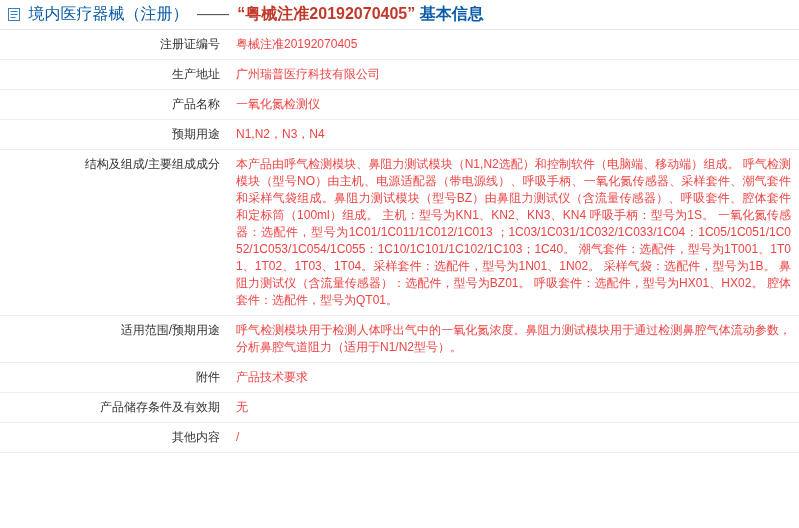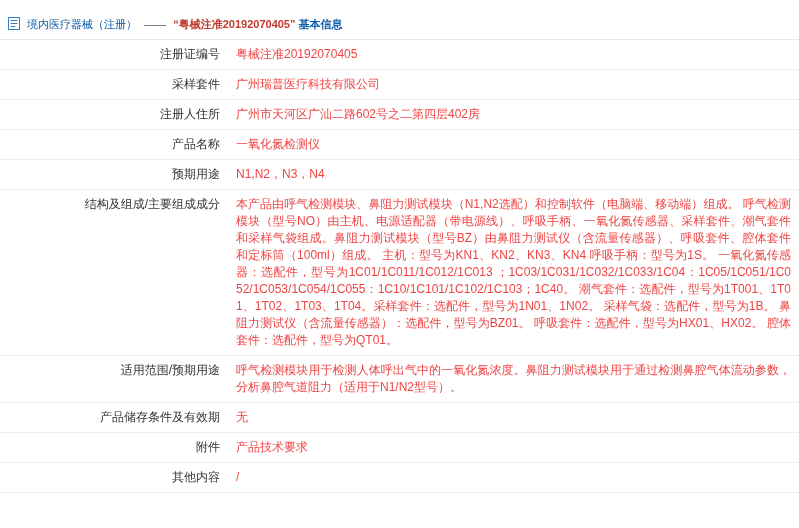--- a/index.html
+++ b/index.html
@@ -13,22 +13,22 @@
     font-family: "Liberation Sans", sans-serif;
     font-size: 12px;
     color: #333333;
     overflow: hidden;
   }
   .page {
     width: 799px;
     position: relative;
   }
   .breadcrumb {
-    padding: 16px 8px 5px 8px;
-    font-size: 11px;
+    padding: 6px 8px 5px 8px;
+    font-size: 16px;
     color: #333;
     white-space: nowrap;
     border-bottom: 1px solid #e8e8e8;
     line-height: 16px;
   }
   .breadcrumb .doc-icon {
     display: inline-block;
     vertical-align: -2px;
     margin-right: 4px;
   }
@@ -95,50 +95,46 @@
     <span class="crumb-current">基本信息</span>
   </div>
 
   <table class="info">
     <tbody>
       <tr class="row">
         <td class="label">注册证编号</td>
         <td class="value">粤械注准20192070405</td>
       </tr>
       <tr class="row">
-        <td class="label">采样套件</td>
+        <td class="label">生产地址</td>
         <td class="value">广州瑞普医疗科技有限公司</td>
-      </tr>
-      <tr class="row">
-        <td class="label">注册人住所</td>
-        <td class="value">广州市天河区广汕二路602号之二第四层402房</td>
       </tr>
       <tr class="row">
         <td class="label">产品名称</td>
         <td class="value">一氧化氮检测仪</td>
       </tr>
       <tr class="row">
         <td class="label">预期用途</td>
         <td class="value">N1,N2，N3，N4</td>
       </tr>
       <tr class="row">
         <td class="label">结构及组成/主要组成成分</td>
         <td class="value">本产品由呼气检测模块、鼻阻力测试模块（N1,N2选配）和控制软件（电脑端、移动端）组成。 呼气检测模块（型号NO）由主机、电源适配器（带电源线）、呼吸手柄、一氧化氮传感器、采样套件、潮气套件和采样气袋组成。鼻阻力测试模块（型号BZ）由鼻阻力测试仪（含流量传感器）、呼吸套件、腔体套件和定标筒（100ml）组成。 主机：型号为KN1、KN2、KN3、KN4 呼吸手柄：型号为1S。 一氧化氮传感器：选配件，型号为1C01/1C011/1C012/1C013 ；1C03/1C031/1C032/1C033/1C04：1C05/1C051/1C052/1C053/1C054/1C055：1C10/1C101/1C102/1C103；1C40。 潮气套件：选配件，型号为1T001、1T01、1T02、1T03、1T04。采样套件：选配件，型号为1N01、1N02。 采样气袋：选配件，型号为1B。 鼻阻力测试仪（含流量传感器）：选配件，型号为BZ01。 呼吸套件：选配件，型号为HX01、HX02。 腔体套件：选配件，型号为QT01。</td>
       </tr>
       <tr class="row">
         <td class="label">适用范围/预期用途</td>
         <td class="value">呼气检测模块用于检测人体呼出气中的一氧化氮浓度。鼻阻力测试模块用于通过检测鼻腔气体流动参数，分析鼻腔气道阻力（适用于N1/N2型号）。</td>
       </tr>
       <tr class="row">
+        <td class="label">附件</td>
+        <td class="value">产品技术要求</td>
+      </tr>
+      <tr class="row">
         <td class="label">产品储存条件及有效期</td>
         <td class="value">无</td>
-      </tr>
-      <tr class="row">
-        <td class="label">附件</td>
-        <td class="value">产品技术要求</td>
       </tr>
       <tr class="row">
         <td class="label">其他内容</td>
         <td class="value">/</td>
       </tr>
 
     </tbody>
   </table>
 
 </div>

